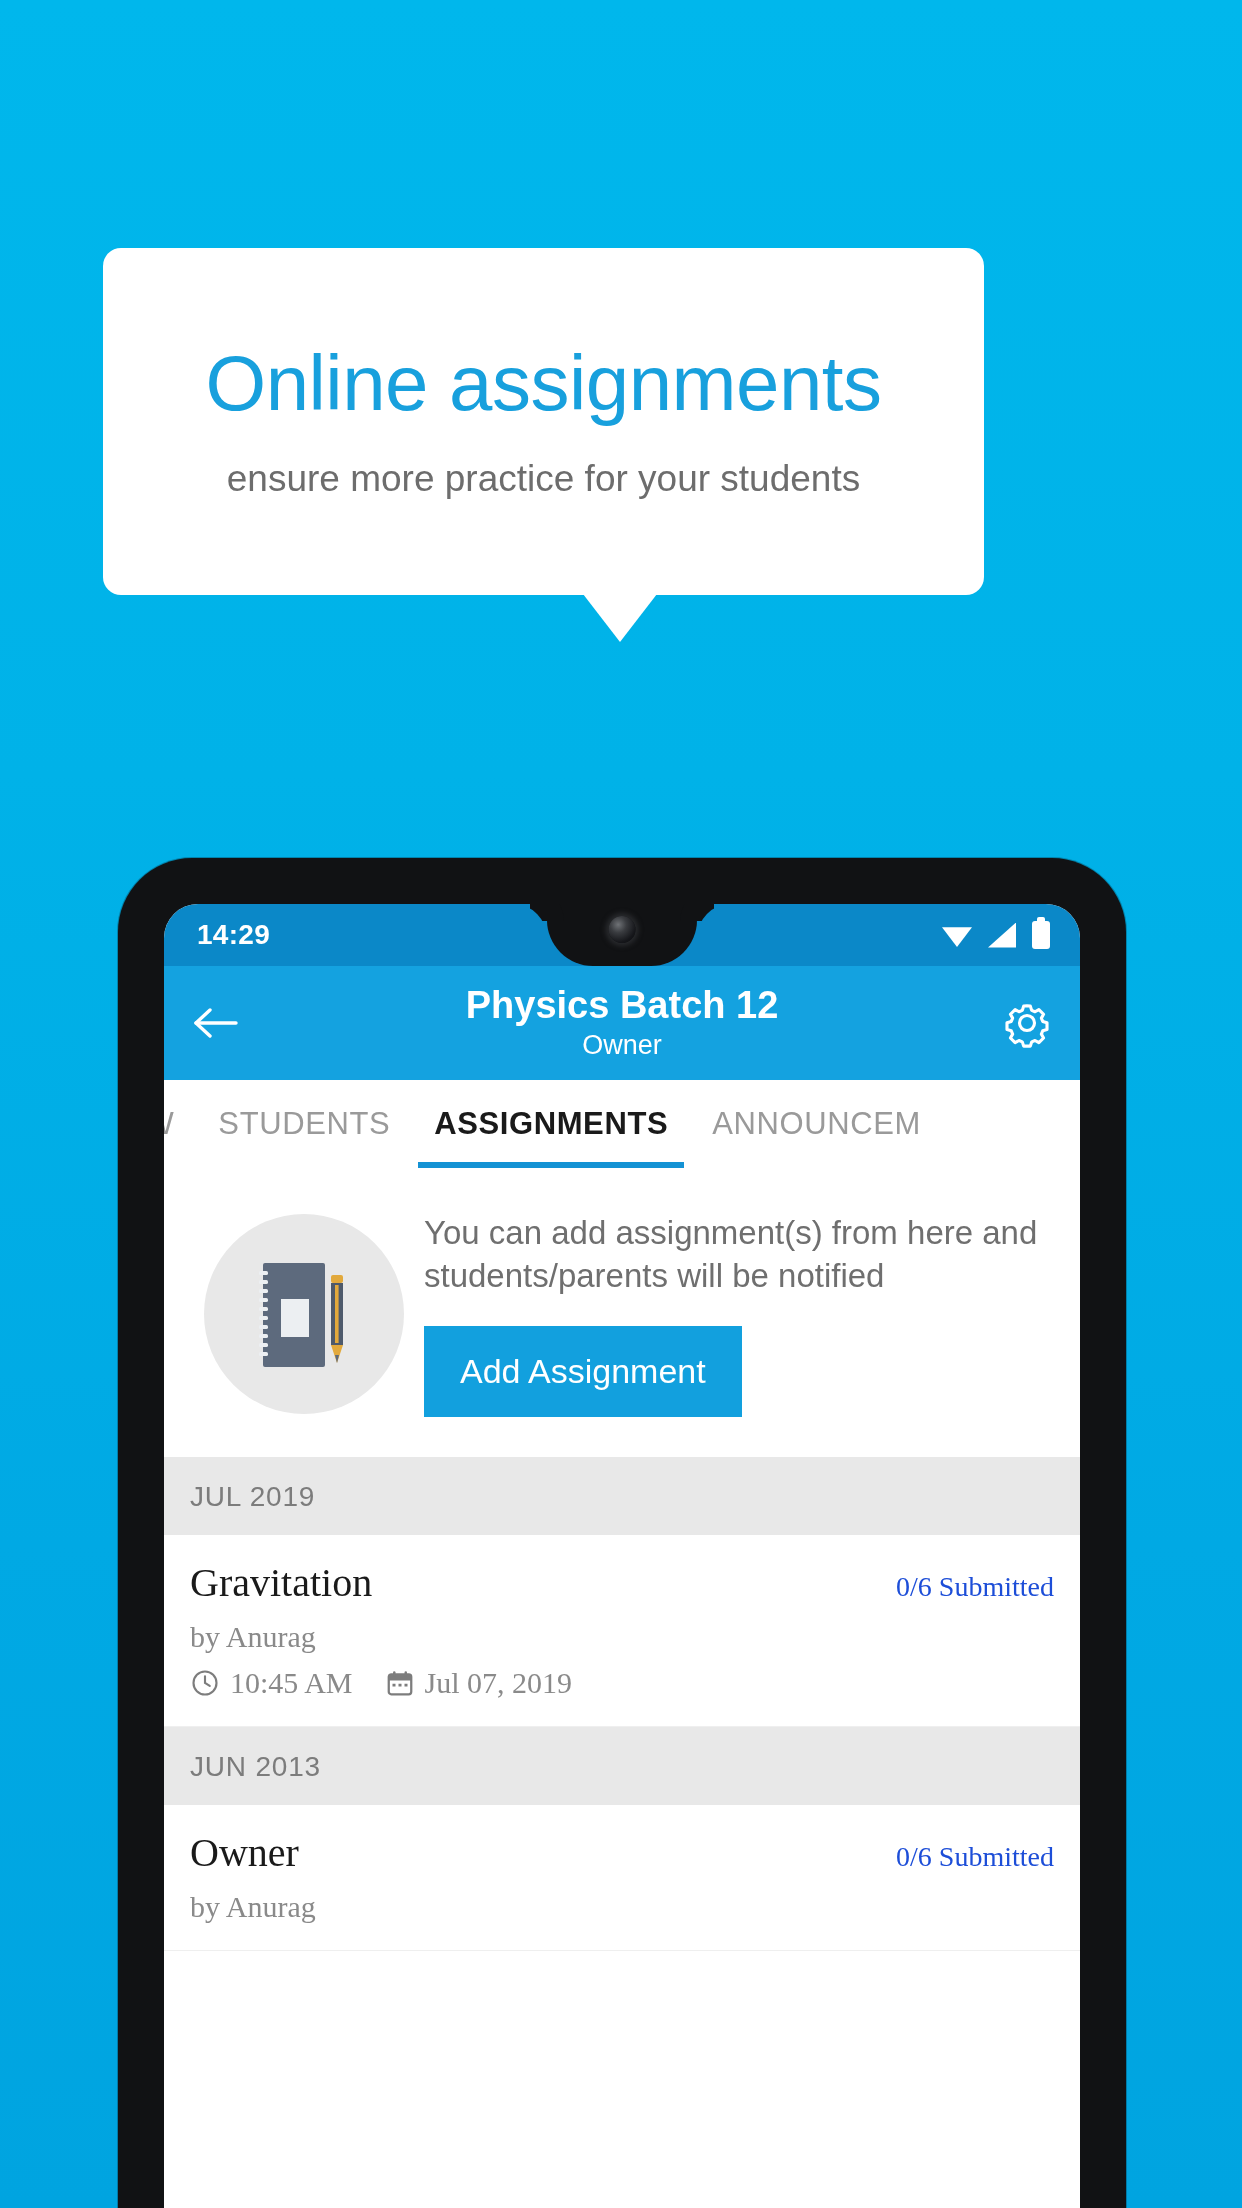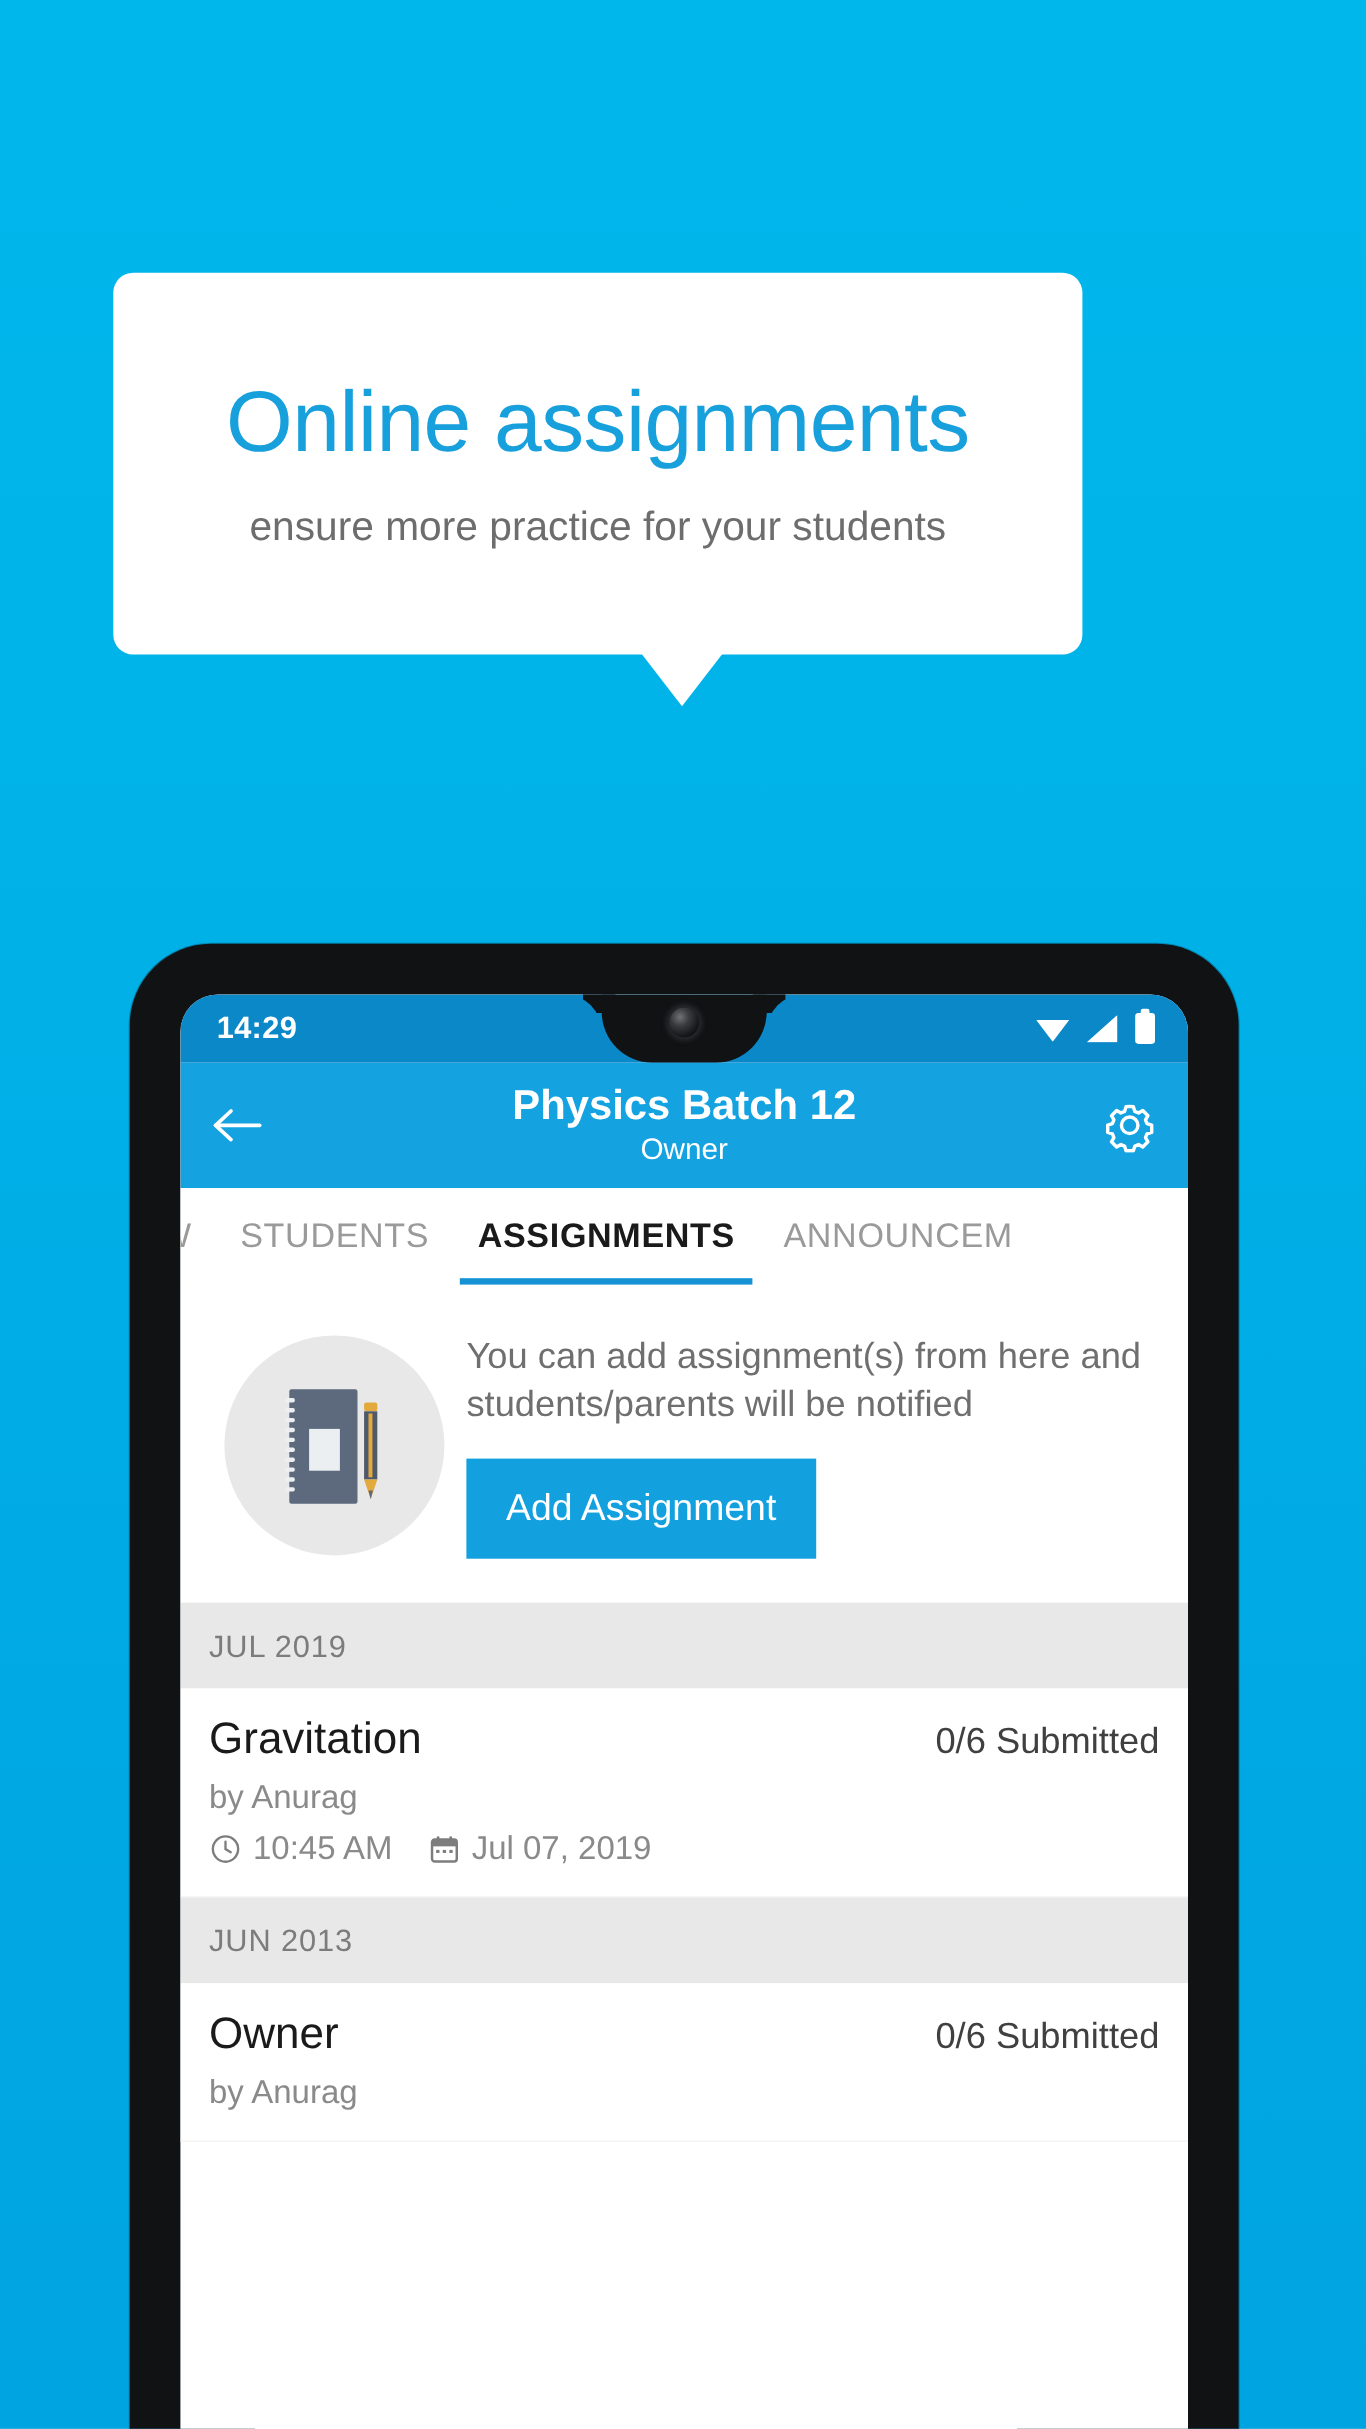--- a/index.html
+++ b/index.html
@@ -322,34 +322,35 @@
     background: #e8e8e8;
     font-size: 28px;
     color: #7c7c7c;
     letter-spacing: 0.8px;
     padding: 24px 26px 22px 26px;
   }
   .assignment {
     background: #ffffff;
     padding: 24px 26px 26px 26px;
     border-bottom: 1px solid #efefef;
+    font-family: Liberation Serif, serif;
   }
   .assignment-top {
     display: flex;
     align-items: baseline;
     justify-content: space-between;
   }
   .assignment-name {
     font-size: 40px;
     font-weight: 400;
     color: #1a1a1a;
   }
   .assignment-status {
-    font-size: 33px;
-    color: #404040;
+    font-size: 28px;
+    color: #1d4ed8;
   }
   .assignment-by {
     margin-top: 14px;
     font-size: 30px;
     color: #8a8a8a;
   }
   .assignment-meta {
     margin-top: 12px;
     display: flex;
     align-items: center;

